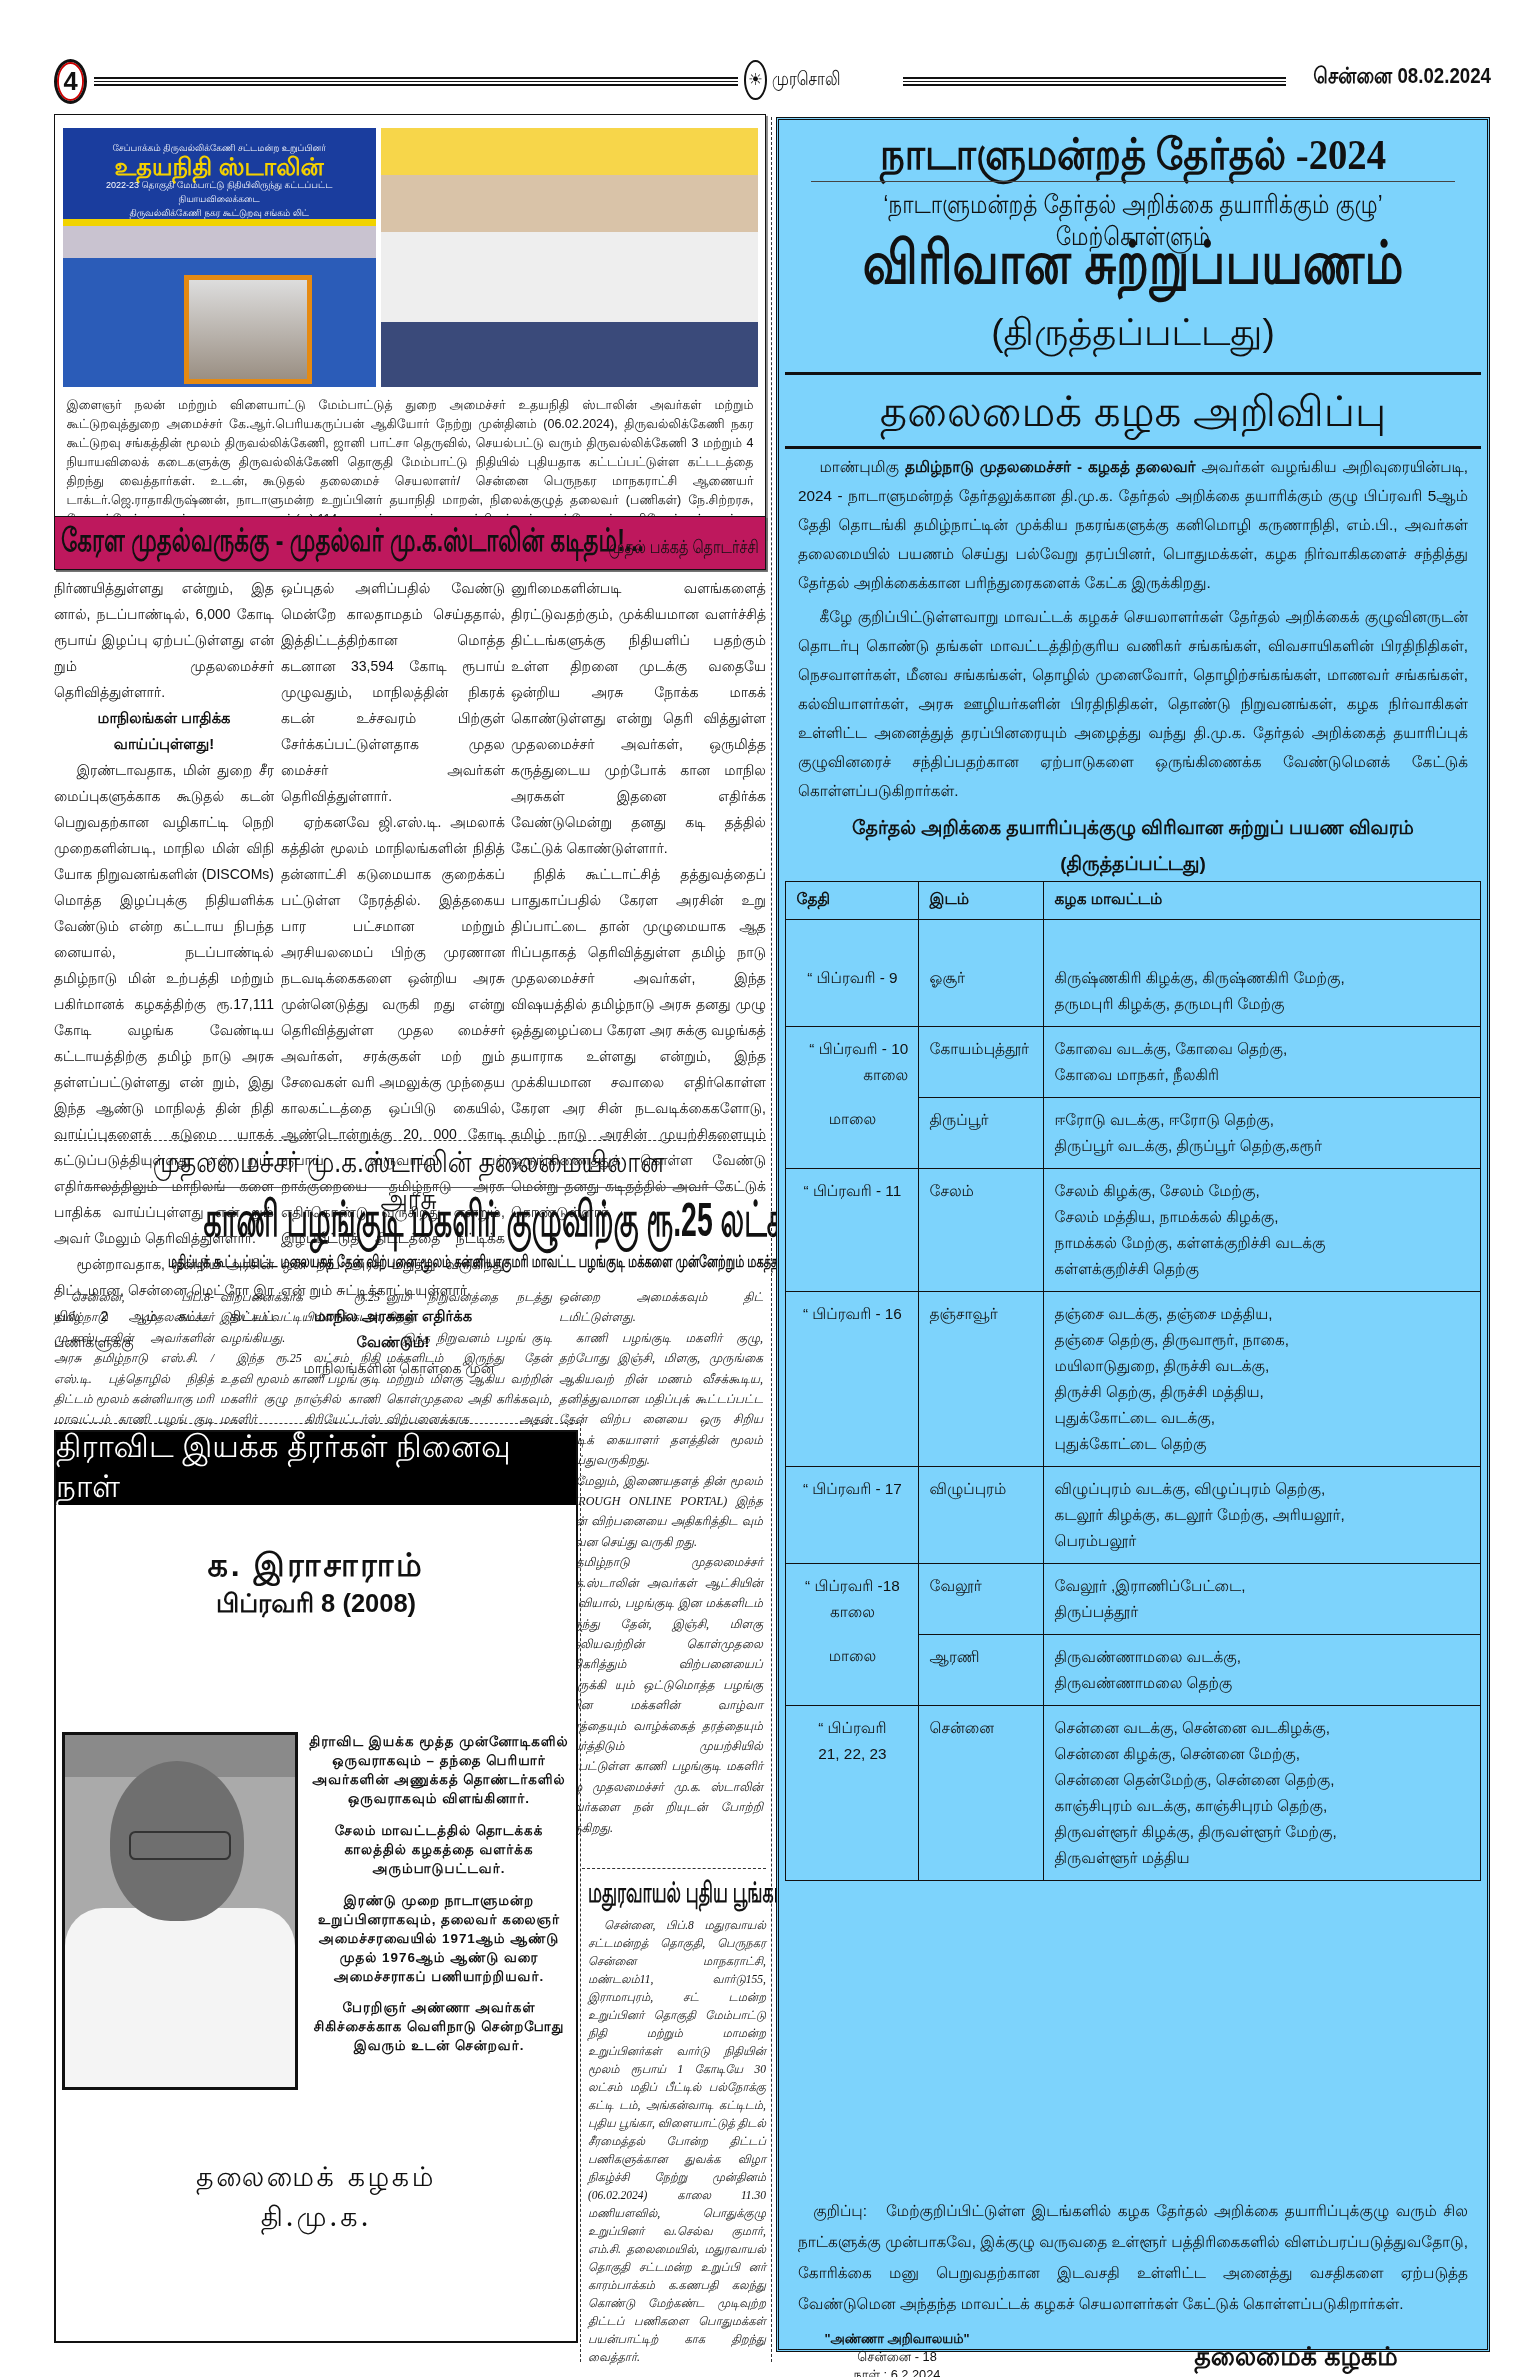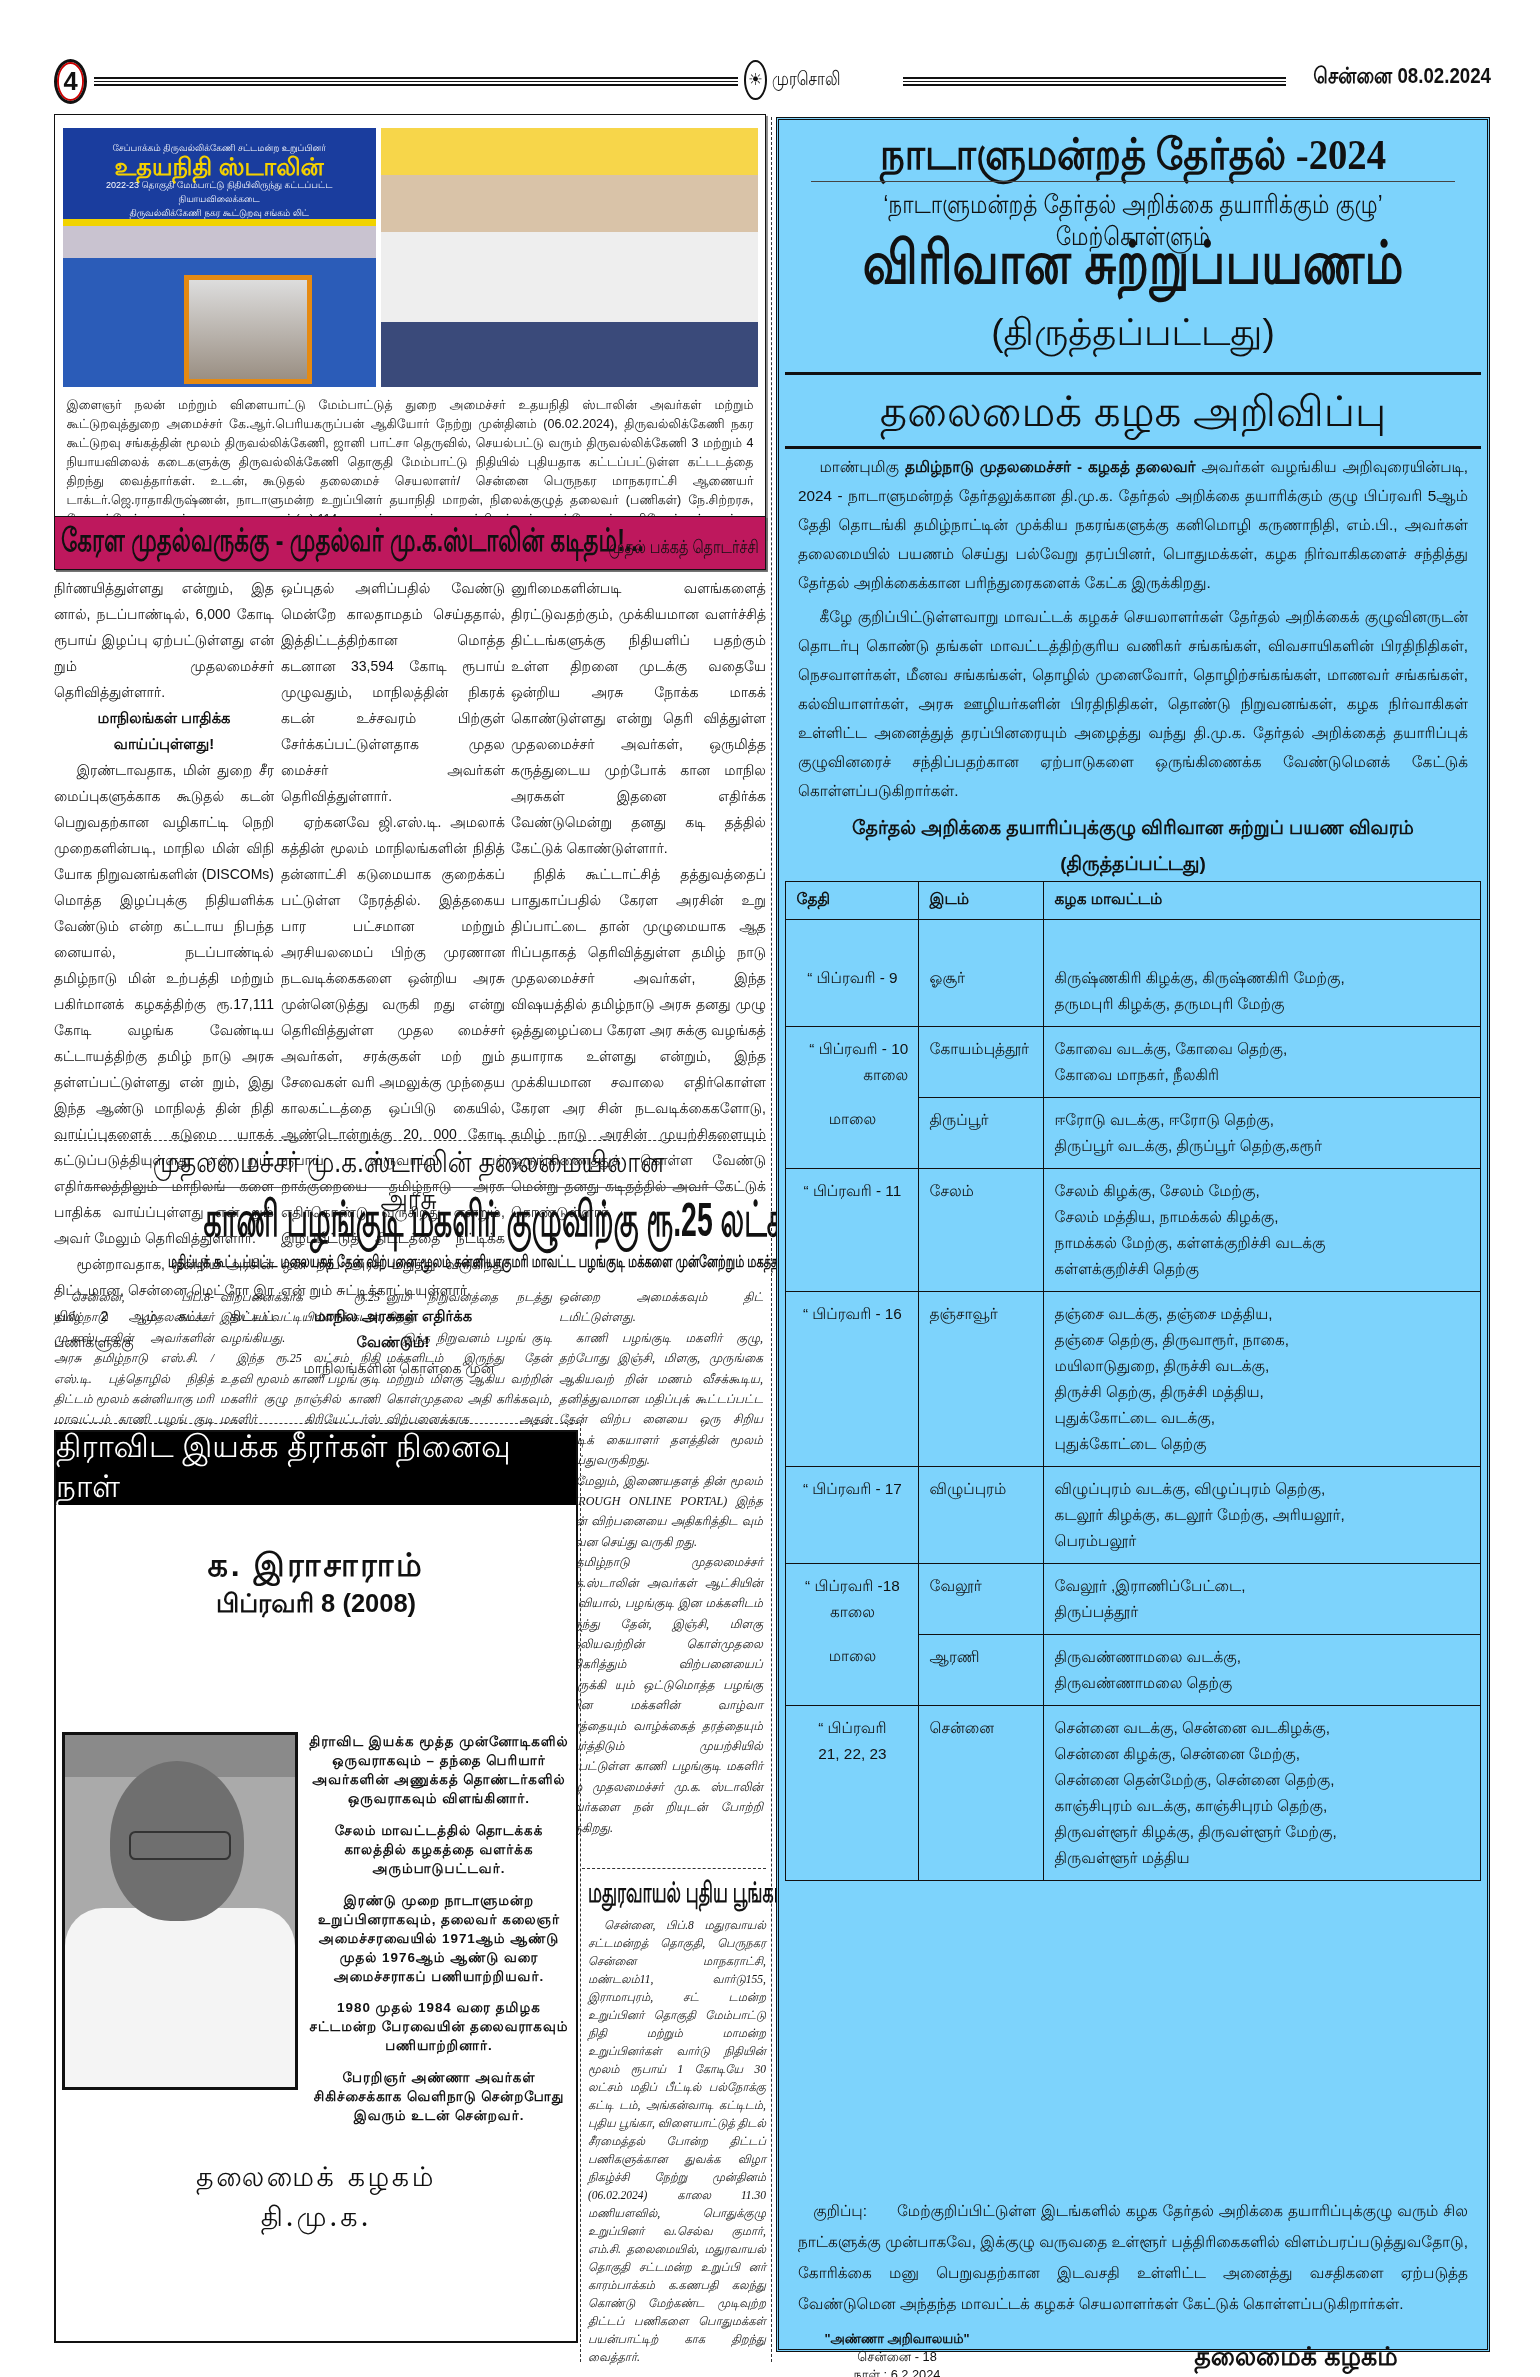--- a/index.html
+++ b/index.html
@@ -82,21 +82,21 @@
   .nt-body p { text-indent: 1.4em; margin-bottom: 5.1px; }
   .nt-body b { font-weight: bold; }
   .sched-title { position:absolute; left:0; right:0; top: 690px; text-align:center; font: bold 19px "Liberation Sans", sans-serif; line-height: 36px; }
   .sched { position:absolute; left: 6.4px; right: 6.4px; top: 761px; border-collapse: collapse; width: calc(100% - 12.8px); font-size: 15.3px; }
   .sched th, .sched td { border: 1.3px solid #111; vertical-align: top; padding: 9px 10.2px; text-align:left; }
   .sched th { font-weight: bold; height: 36px; padding-top: 7.7px; }
   .sched td .line { line-height: 26px; display:block; }
   .sched td.date { width: 133px; }
   .sched td.place { width: 125px; }
   .nt-note { position:absolute; left: 19px; right: 19px; top: 2075px; font-size: 15.3px; line-height: 31px; text-align: justify; }
-  .nt-note .lbl { margin-right: 30px; margin-left: 15.3px; }
+  .nt-note .lbl { margin-right: 19px; margin-left: 15.3px; }
   .nt-addr { position:absolute; left: 38px; top: 2210px; width: 160px; text-align:center; font-size: 12.8px; line-height: 18px; }
   .nt-addr .q { font-weight:bold; }
   .nt-sig { position:absolute; left: 415px; top: 2222px; width: 204px; text-align:center; }
   .nt-sig .h { font: bold 25.5px "Liberation Sans", sans-serif; }
 </style>
 </head>
 <body>
 
 <div class="abs mast">
   <div class="abs pagenum">4</div>
@@ -187,21 +187,20 @@
   <div class="mem-date">பிப்ரவரி  8 (2008)</div>
   <div class="mem-photo">
     <div class="shirt"></div>
     <div class="face"></div>
     <div class="glasses"></div>
   </div>
   <div class="mem-text">
     <p>திராவிட இயக்க மூத்த முன்னோடிகளில் ஒருவராகவும் – தந்தை பெரியார் அவர்களின் அணுக்கத் தொண்டர்களில் ஒருவராகவும் விளங்கினார்.</p>
     <p>சேலம் மாவட்டத்தில் தொடக்கக் காலத்தில் கழகத்தை வளர்க்க அரும்பாடுபட்டவர்.</p>
     <p>இரண்டு முறை நாடாளுமன்ற உறுப்பினராகவும், தலைவர் கலைஞர் அமைச்சரவையில் 1971ஆம் ஆண்டு முதல் 1976ஆம் ஆண்டு வரை அமைச்சராகப் பணியாற்றியவர்.</p>
-    <p>1980 முதல் 1984 வரை தமிழக சட்டமன்ற பேரவையின் தலைவராகவும் பணியாற்றினார்.</p>
     <p>பேரறிஞர் அண்ணா அவர்கள் சிகிச்சைக்காக வெளிநாடு சென்றபோது இவரும் உடன் சென்றவர்.</p>
   </div>
   <div class="mem-sign">
     <div>தலைமைக் கழகம்</div>
     <div>தி.மு.க.</div>
   </div>
 </div>
 
 <div class="abs dash-h" style="left:582px;top:1868px;width:184px;"></div>
 <div class="abs park-head">மதுரவாயல் புதிய பூங்கா!</div>

